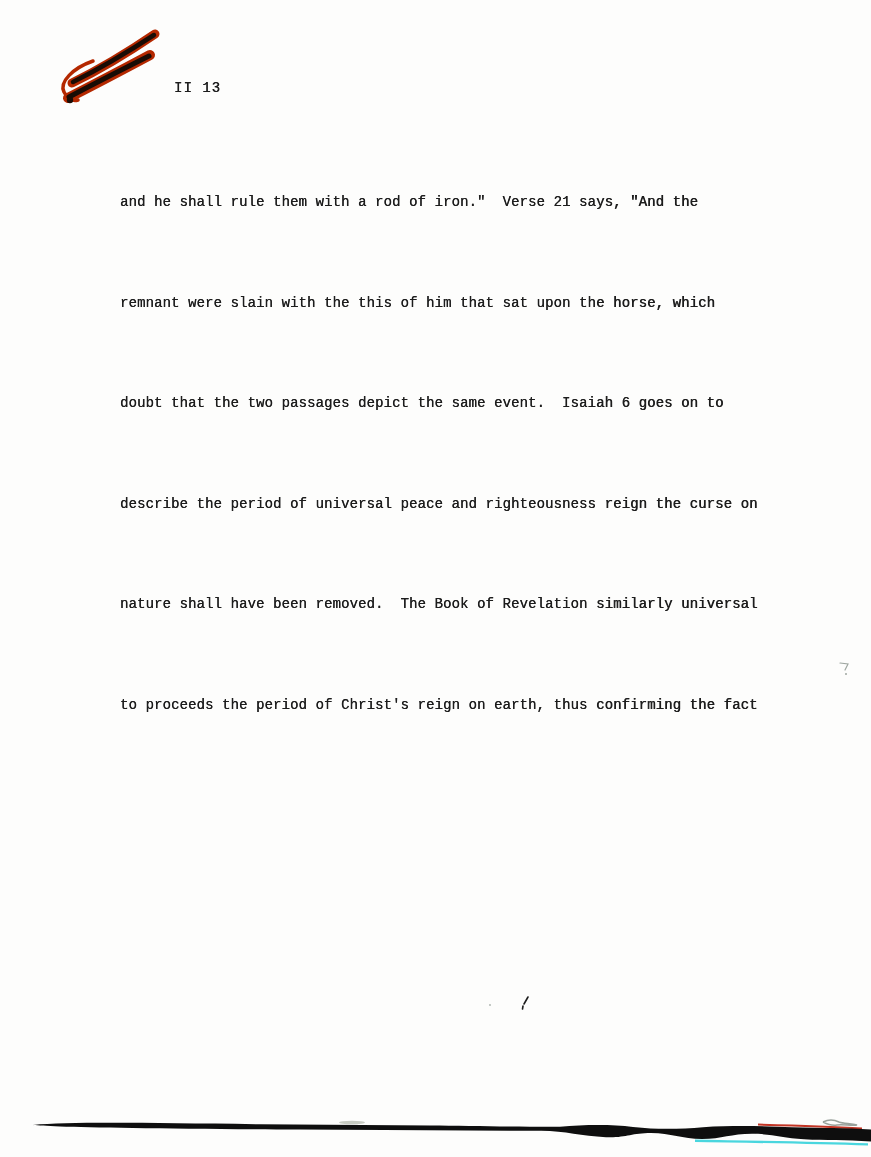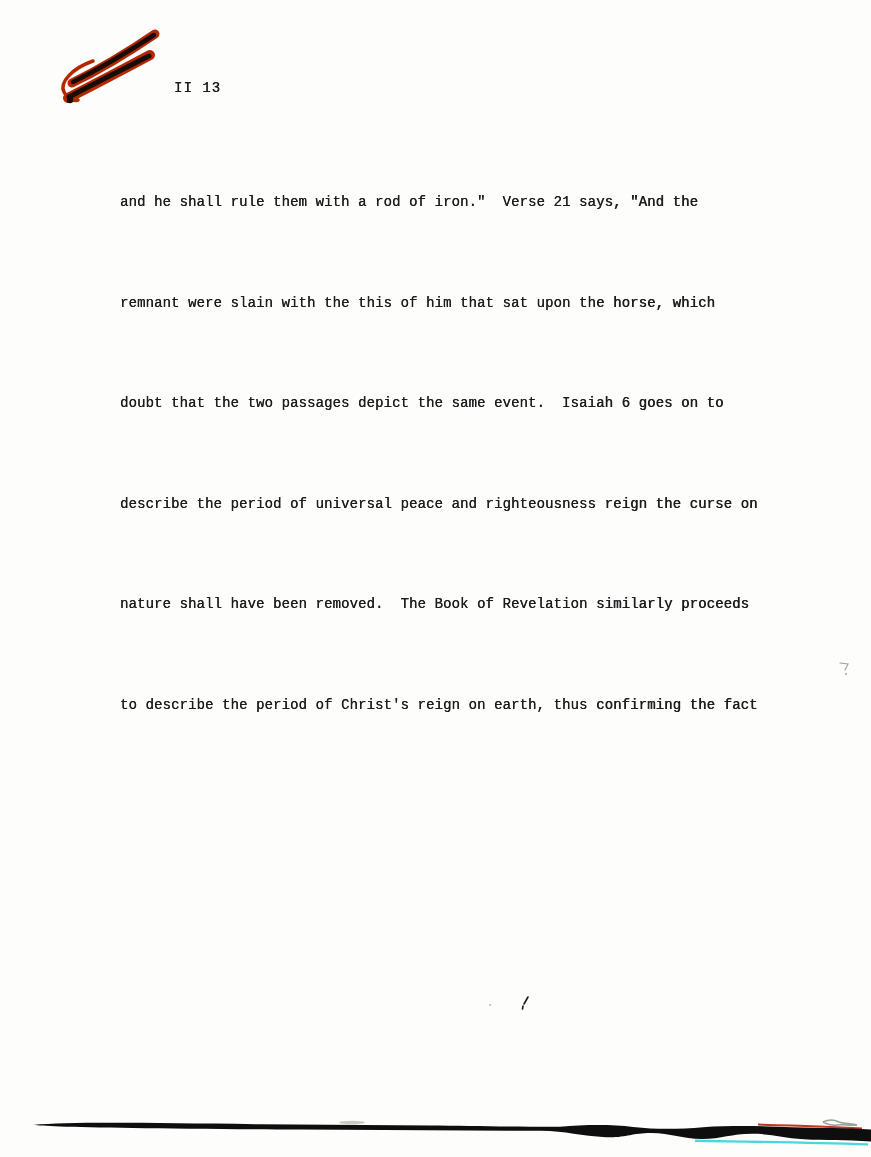--- a/index.html
+++ b/index.html
@@ -81,22 +81,22 @@
     <circle cx="15" cy="80" r="3.2" style="fill: var(--pen-core)"></circle>
   </svg>
 
   <div class="page-number">II 13</div>
 
   <div class="body-paragraph">
     <div>and he shall rule them with a rod of iron."  Verse 21 says, "And the</div>
     <div>remnant were slain with the this of him that sat upon the horse, which</div>
     <div>doubt that the two passages depict the same event.  Isaiah 6 goes on to</div>
     <div>describe the period of universal peace and righteousness reign the curse on</div>
-    <div>nature shall have been removed.  The Book of Revelation similarly proceeds</div>
-    <div>to describe the period of Christ's reign on earth, thus confirming the fact</div>
+    <div>nature shall have been removed.  The Book of Revelation similarly universal</div>
+    <div>to proceeds the period of Christ's reign on earth, thus confirming the fact</div>
   </div>
 
   <svg class="speck-right" viewBox="0 0 14 18" xmlns="http://www.w3.org/2000/svg">
     <path d="M2,3 l8,1 l-3,6" fill="none" style="stroke: var(--speck-gray)" stroke-width="1.2" stroke-linecap="round"></path>
     <circle cx="8" cy="14" r="1" style="fill: var(--speck-gray)"></circle>
   </svg>
 
   <svg class="speck-slash" viewBox="0 0 44 18" xmlns="http://www.w3.org/2000/svg">
     <path d="M42,3 L38,10 M37,12 l-0.5,3" fill="none" style="stroke: var(--ink)" stroke-width="1.6" stroke-linecap="round"></path>
     <circle cx="4" cy="11" r="0.9" style="fill: var(--speck-gray)" opacity="0.7"></circle>

